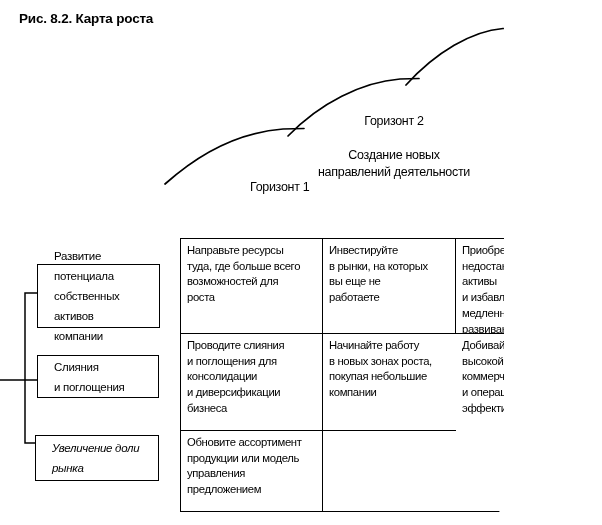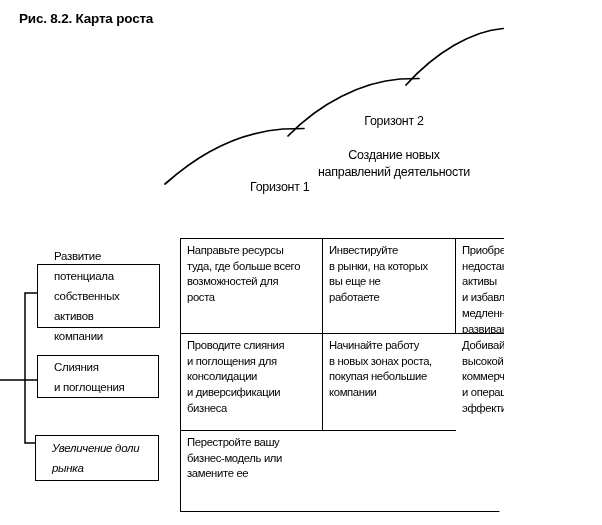--- a/index.html
+++ b/index.html
@@ -141,18 +141,19 @@
 и диверсификации
 бизнеса</div>
     <div class="cell last-col">Начинайте работу
 в новых зонах роста,
 покупая небольшие
 компании</div>
     <div class="cell last-row">Добивайтесь высокой
 коммерческой
 и операционной
 эффективности</div>
-    <div class="cell last-col last-row">Перестройте вашу
-бизнес-модель или
-замените ее</div>
+    <div class="cell last-row">Обновите ассортимент
+продукции или модель
+управления
+предложением</div>
   </div>
 
 </div>
 
 </body></html>

